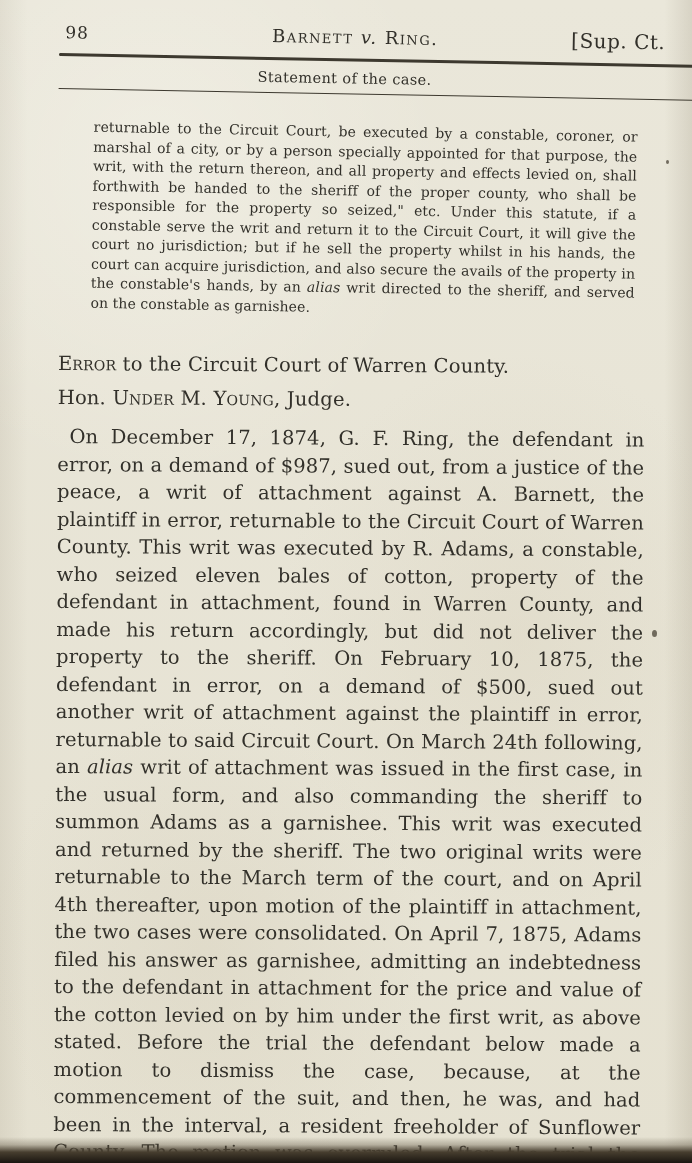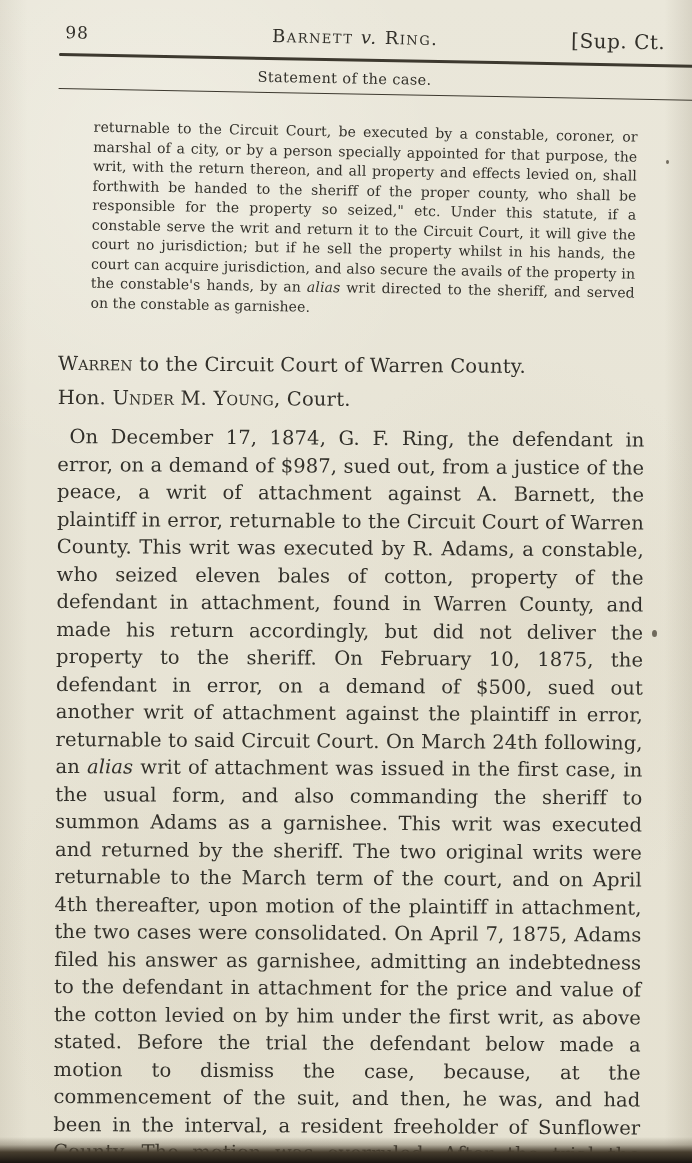--- a/index.html
+++ b/index.html
@@ -129,23 +129,23 @@
     <div class="statement">Statement of the case.</div>
 
     <div class="rule rule-thin"></div>
 
     <p class="statute"><span>returnable to the Circuit Court, be executed by a constable, coroner, or marshal of a city, or by a person specially appointed for that purpose, the writ, with the return thereon, and all property and effects levied on, shall forthwith be handed to the sheriff of the proper county, who shall be responsible for the property so seized," etc.  Under this statute, if a constable serve the writ and return it to the Circuit Court, it will give the court no jurisdiction; but if he sell the property whilst in his hands, the court can acquire jurisdiction, and also secure the avails of the property in the constable's hands, by an </span><span class="it">alias</span><span> writ directed to the sheriff, and served on the constable as garnishee.</span></p>
 
   </div>
 
   <div class="main-block">
 
-    <p class="caption-line"><span class="sc">Warren</span><span> to the Circuit Court of Warren County.</span></p>
+    <p class="caption-line"><span class="sc">Error</span><span> to the Circuit Court of Warren County.</span></p>
 
-    <p class="caption-line"><span>Hon. </span><span class="sc">Under M. Young</span><span>, Court.</span></p>
+    <p class="caption-line"><span>Hon. </span><span class="sc">Under M. Young</span><span>, Judge.</span></p>
 
     <p class="body-par"><span>On December 17, 1874, G. F. Ring, the defendant in error, on a demand of $987, sued out, from a justice of the peace, a writ of attachment against A. Barnett, the plaintiff in error, returnable to the Circuit Court of Warren County.  This writ was executed by R. Adams, a constable, who seized eleven bales of cotton, property of the defendant in attachment, found in Warren County, and made his return accordingly, but did not deliver the property to the sheriff.  On February 10, 1875, the defendant in error, on a demand of $500, sued out another writ of attachment against the plaintiff in error, returnable to said Circuit Court.  On March 24th following, an </span><span class="it">alias</span><span> writ of attachment was issued in the first case, in the usual form, and also commanding the sheriff to summon Adams as a garnishee.  This writ was executed and returned by the sheriff.  The two original writs were returnable to the March term of the court, and on April 4th thereafter, upon motion of the plaintiff in attachment, the two cases were consolidated.  On April 7, 1875, Adams filed his answer as garnishee, admitting an indebtedness to the defendant in attachment for the price and value of the cotton levied on by him under the first writ, as above stated.  Before the trial the defendant below made a motion to dismiss the case, because, at the commencement of the suit, and then, he was, and had been in the interval, a resident freeholder of Sunflower County.  The motion was overruled.  After the trial the defendant in attachment made a motion to dismiss, on the ground that the</span></p>
 
   </div>
 
   <div class="speck speck-1"></div>
   <div class="speck speck-2"></div>
 
   <div class="bottom-edge"></div>
 

